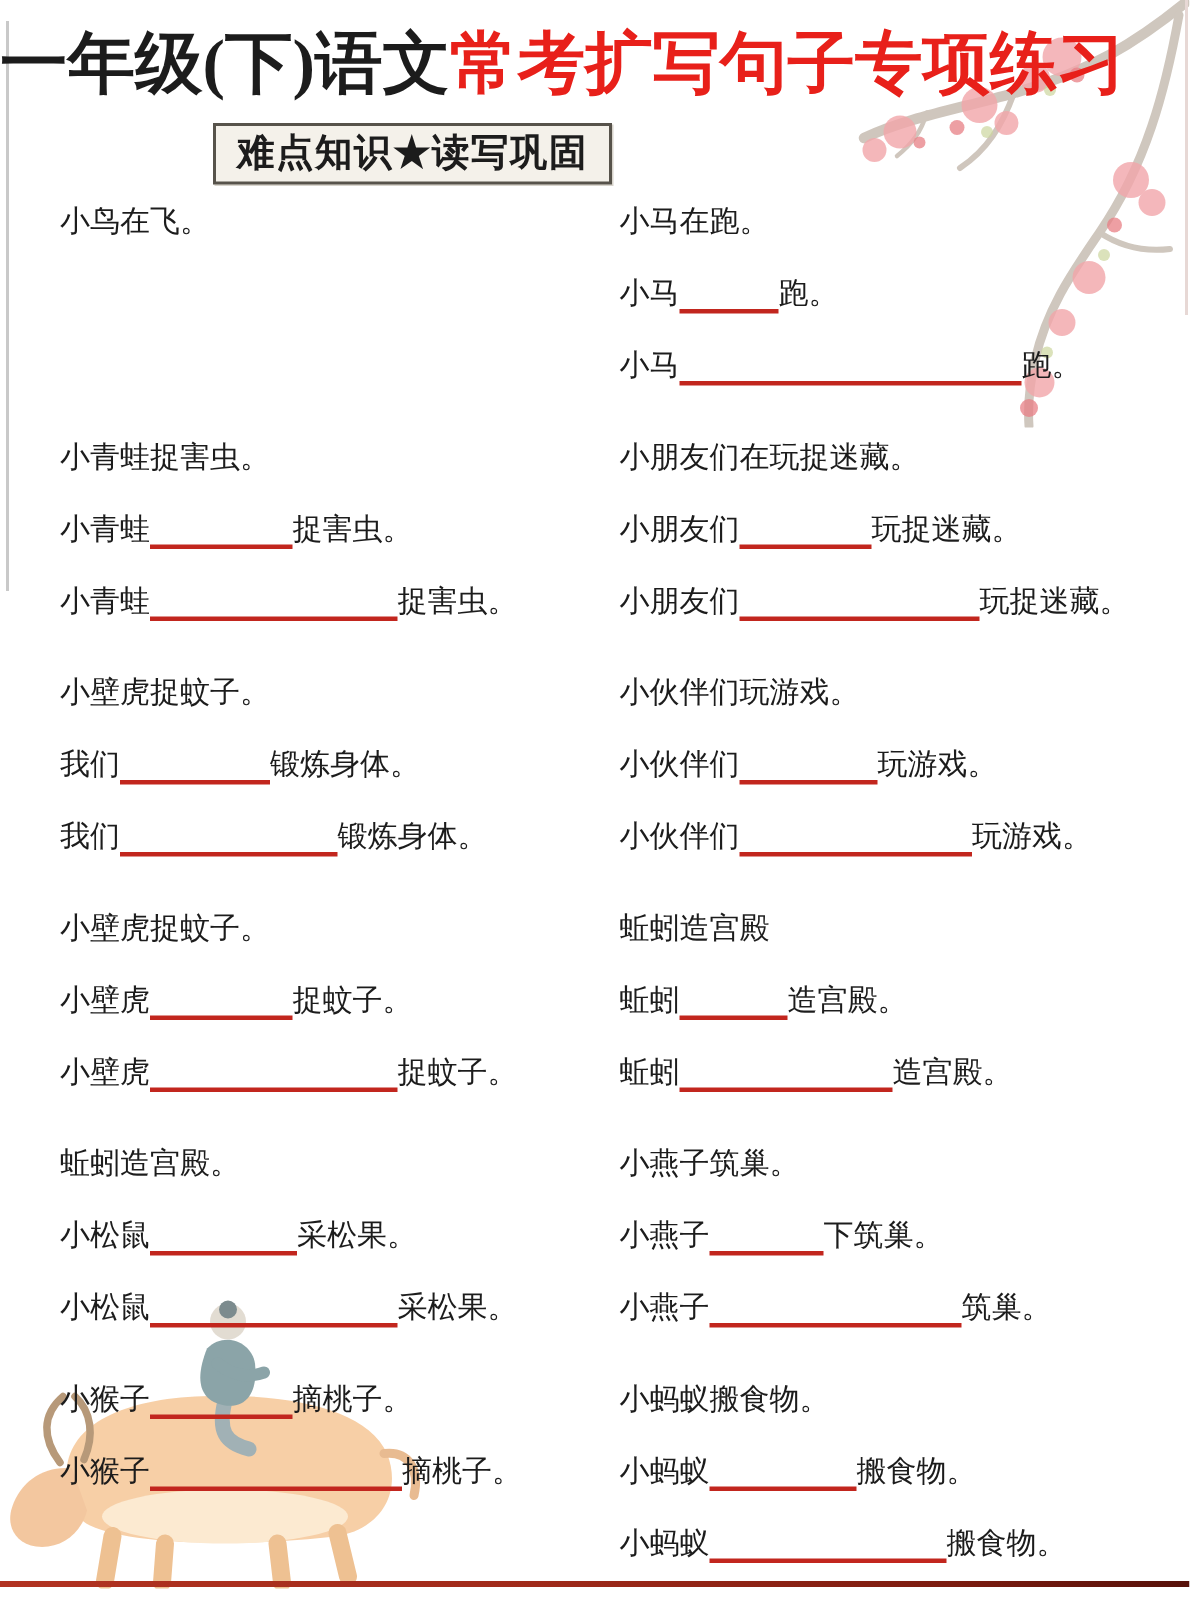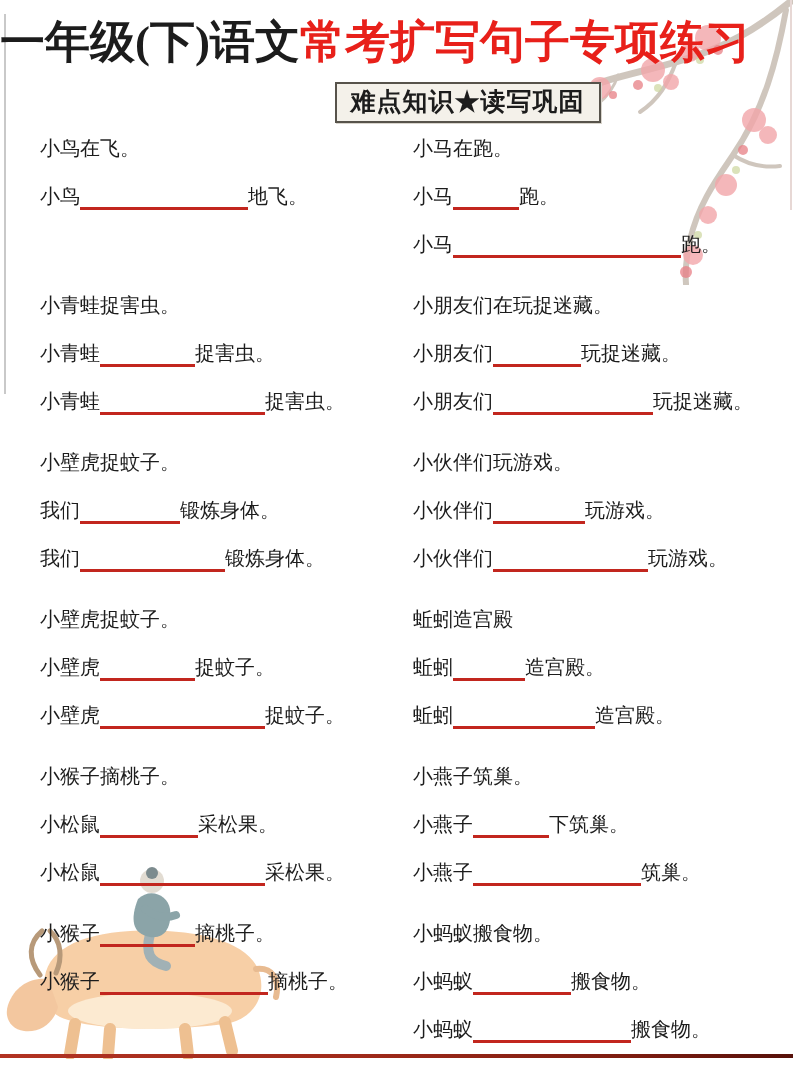--- a/index.html
+++ b/index.html
@@ -11,21 +11,21 @@
   }
   
   .title-row{
     position:absolute;top:12px;left:0;width:707px;
     text-align:center;font-size:45px;font-weight:700;
     letter-spacing:0px;white-space:nowrap;z-index:3;
   }
   .title-red{color:var(--title-red,#e8201a);}
   .subtitle-row{
     position:absolute;top:82px;left:0;width:793px;
-    display:flex;justify-content:center;z-index:3;
+    display:flex;justify-content:flex-start;z-index:3;
   }
   .subtitle-box{
     margin-left:142px;
     border:2px solid #57534b;background:#f4f1ea;
     padding:1px 14px 3px 14px;
     font-size:25px;font-weight:700;letter-spacing:1px;
     box-shadow:1px 1px 0 #d8d4cc;
   }
   
   .content{
@@ -121,23 +121,20 @@
 
 <div class="subtitle-row">
   <div class="subtitle-box">
     <span>难点知识★读写巩固</span>
   </div>
 </div>
 
 <div class="content">
   <div class="block">
     <div class="line base">小鸟在飞。</div>
-    <div class="line fill">
-      <span class="prefix">小鸟</span><span class="blank" style="width: 168px;"></span><span class="suffix">地飞。</span>
-    </div>
   </div>
 
   <div class="block">
     <div class="line base">小马在跑。</div>
     <div class="line fill">
       <span class="prefix">小马</span><span class="blank" style="width: 66px;"></span><span class="suffix">跑。</span>
     </div>
     <div class="line fill">
       <span class="prefix">小马</span><span class="blank" style="width: 228px;"></span><span class="suffix">跑。</span>
     </div>
@@ -197,21 +194,21 @@
     <div class="line base">蚯蚓造宫殿</div>
     <div class="line fill">
       <span class="prefix">蚯蚓</span><span class="blank" style="width: 72px;"></span><span class="suffix">造宫殿。</span>
     </div>
     <div class="line fill">
       <span class="prefix">蚯蚓</span><span class="blank" style="width: 142px;"></span><span class="suffix">造宫殿。</span>
     </div>
   </div>
 
   <div class="block">
-    <div class="line base">小猴子摘桃子。</div>
+    <div class="line base">蚯蚓造宫殿。</div>
     <div class="line fill">
       <span class="prefix">小松鼠</span><span class="blank" style="width: 98px;"></span><span class="suffix">采松果。</span>
     </div>
     <div class="line fill">
       <span class="prefix">小松鼠</span><span class="blank" style="width: 165px;"></span><span class="suffix">采松果。</span>
     </div>
   </div>
 
   <div class="block">
     <div class="line base">小燕子筑巢。</div>

